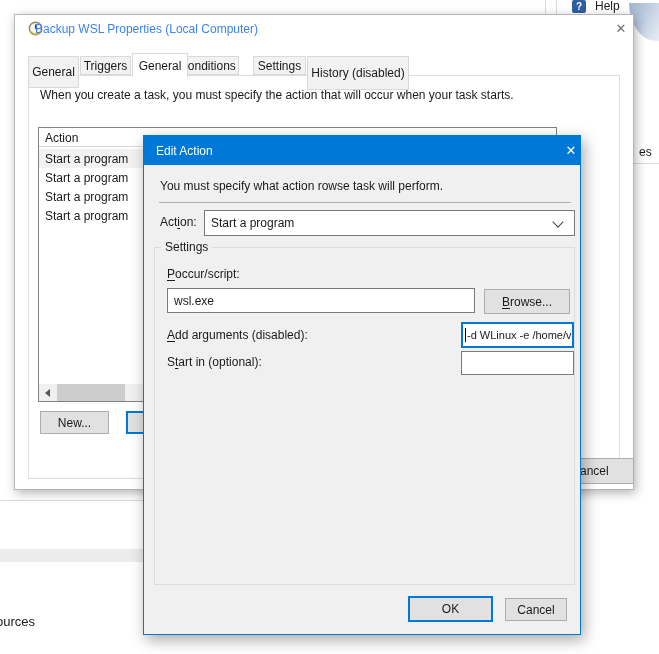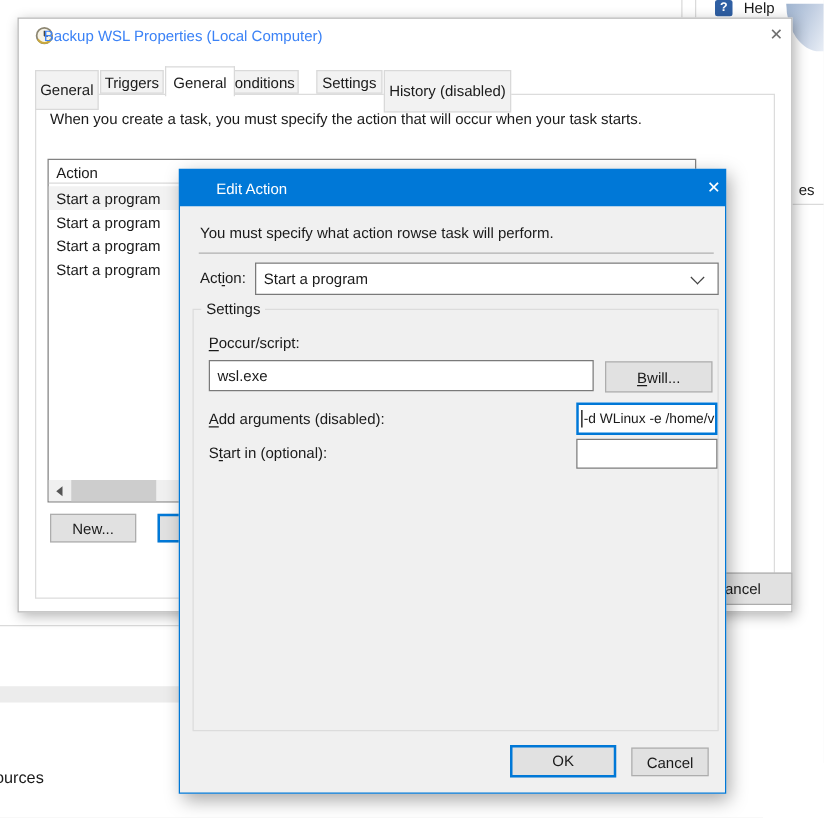--- a/index.html
+++ b/index.html
@@ -109,42 +109,42 @@
   </div>
 <div class="abs sb-thumb z30" style="left:57px;top:384px;width:68px;height:17px"></div>
 
 <div class="abs btn z30" style="left:40px;top:411px;width:69px;height:23px">New...</div>
 <div class="abs btn default z30" style="left:126px;top:411px;width:60px;height:23px"></div>
 
 <div class="abs btn z30" style="left:546px;top:458px;width:88px;height:26px">Cancel</div>
 
 <div class="abs dlg" style="left:143px;top:135px;width:438px;height:500px"></div>
 <div class="abs titlebar z50" style="left:144px;top:136px;width:436px;height:29px">
-  <span style="margin-left:29px">Edit Action</span>
+  <span style="margin-left:12px">Edit Action</span>
 </div>
 <div class="abs ctr z50" style="left:560px;top:138px;width:22px;height:24px;color:#ffffff;font-size:13px">✕</div>
 
 <div class="abs z50" style="left:160px;top:179px;height:15px;line-height:15px">You must specify what action rowse task will perform.</div>
 <div class="abs z50" style="left:159px;top:202px;width:412px;height:1px;background:#b0b0b0"></div>
 
 <div class="abs z50" style="left:160px;top:215px;height:15px;line-height:15px"><span>Act</span><span class="mn">i</span><span>on:</span></div>
 <div class="abs tb z50" style="left:204px;top:210px;width:371px;height:26px;padding-right:26px">
   <span>Start a program</span>
 </div>
 <div class="abs z50 chev" style="left:554px;top:218px"></div>
 
 <div class="abs groupbox z50" style="left:154px;top:247px;width:421px;height:338px"></div>
 <div class="abs grouplabel" style="left:161px;top:240px;height:14px;line-height:14px">Settings</div>
 
 <div class="abs z50" style="left:167px;top:267px;height:15px;line-height:15px"><span></span><span class="mn">P</span><span>occur/script:</span></div>
 <div class="abs tb z50" style="left:167px;top:288px;width:308px;height:25px">wsl.exe</div>
 <div class="abs btn z50" style="left:484px;top:289px;width:86px;height:25px">
     <span></span>
     <span class="mn">B</span>
-    <span>will...</span>
+    <span>rowse...</span>
   </div>
 
 <div class="abs z50" style="left:167px;top:328px;height:15px;line-height:15px"><span></span><span class="mn">A</span><span>dd arguments (disabled):</span></div>
 <div class="abs tb focus z50" style="left:461px;top:322px;width:113px;height:26px;font-size:11px">
   <span class="caret"></span>
   <span style="white-space:nowrap">-d WLinux -e /home/val</span>
 </div>
 
 <div class="abs z50" style="left:167px;top:355px;height:15px;line-height:15px"><span>S</span><span class="mn">t</span><span>art in (optional):</span></div>
 <div class="abs tb z50" style="left:461px;top:351px;width:113px;height:24px"></div>

